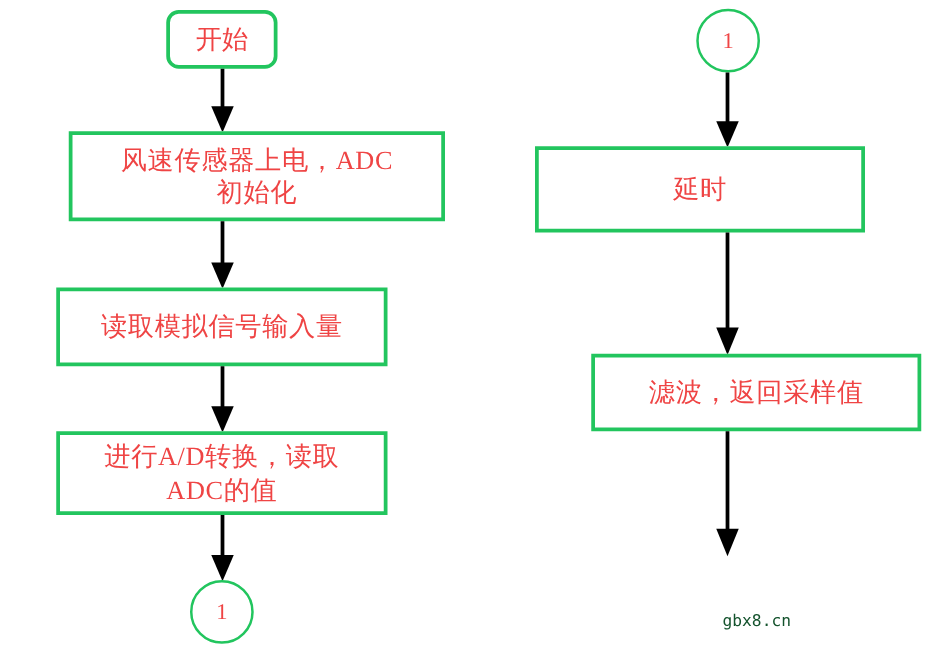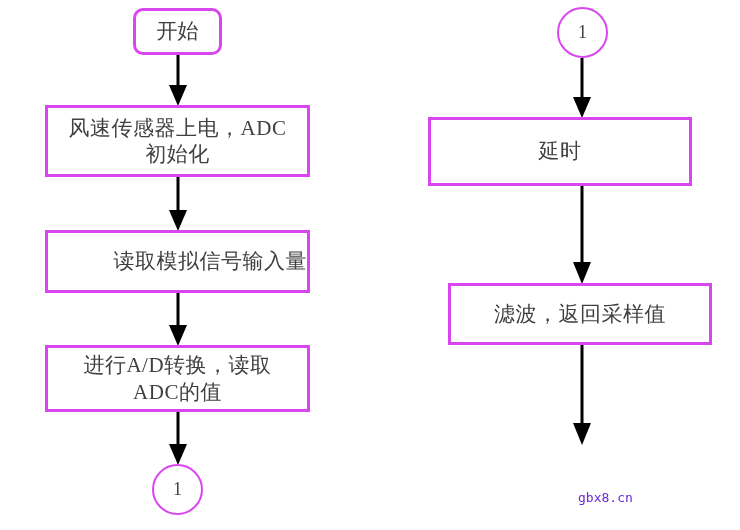--- a/index.html
+++ b/index.html
@@ -12,26 +12,26 @@
     width: 740px;
     height: 530px;
     background: #ffffff;
     overflow: hidden;
     font-family: "Liberation Serif", "DejaVu Serif", serif;
   }
   .node {
     position: absolute;
     box-sizing: border-box;
     background: #ffffff;
-    border: 3px solid #d946ef;
+    border: 3px solid #22c55e;
     display: flex;
     align-items: center;
     justify-content: center;
     text-align: center;
-    color: #404040;
+    color: #ef4444;
     line-height: 1.25;
     white-space: pre-line;
   }
   .terminator {
     border-radius: 10px;
     border-width: 3px;
     font-size: 21px;
   }
   .process {
     border-width: 3px;
@@ -48,54 +48,54 @@
     position: absolute;
   }
   .edge svg {
     display: block;
     overflow: visible;
   }
   .watermark {
     position: absolute;
     font-family: "DejaVu Sans Mono", "Liberation Mono", monospace;
     font-size: 13px;
-    color: #6d28d9;
+    color: #14532d;
     letter-spacing: 0px;
     white-space: nowrap;
   }
 </style>
 </head>
 <body>
 
 <div id="canvas">
 
   <div class="node terminator" style="left:133px; top:8px; width:89px; height:47px;">
     <span>开始</span>
   </div>
 
   <div class="edge" style="left:168px; top:55px;">
     <svg width="20" height="52" viewBox="0 0 20 52">
       <line x1="10" y1="0" x2="10" y2="32" stroke="#000" stroke-width="3"></line>
       <polygon points="1,30 19,30 10,51" fill="#000"></polygon>
     </svg>
   </div>
 
-  <div class="node process" style="left:45px; top:105px; width:265px; height:72px;">
+  <div class="node process" style="left:55px; top:105px; width:301px; height:72px;">
     <span>风速传感器上电，ADC
 初始化</span>
   </div>
 
   <div class="edge" style="left:168px; top:177px;">
     <svg width="20" height="55" viewBox="0 0 20 55">
       <line x1="10" y1="0" x2="10" y2="35" stroke="#000" stroke-width="3"></line>
       <polygon points="1,33 19,33 10,54" fill="#000"></polygon>
     </svg>
   </div>
 
-  <div class="node process" style="left:45px; top:230px; width:265px; height:63px;justify-content:flex-end;">
+  <div class="node process" style="left:45px; top:230px; width:265px; height:63px;">
     <span>读取模拟信号输入量</span>
   </div>
 
   <div class="edge" style="left:168px; top:293px;">
     <svg width="20" height="54" viewBox="0 0 20 54">
       <line x1="10" y1="0" x2="10" y2="34" stroke="#000" stroke-width="3"></line>
       <polygon points="1,32 19,32 10,53" fill="#000"></polygon>
     </svg>
   </div>
 
@@ -130,21 +130,21 @@
     <span>延时</span>
   </div>
 
   <div class="edge" style="left:572px; top:186px;">
     <svg width="20" height="99" viewBox="0 0 20 99">
       <line x1="10" y1="0" x2="10" y2="78" stroke="#000" stroke-width="3"></line>
       <polygon points="1,76 19,76 10,98" fill="#000"></polygon>
     </svg>
   </div>
 
-  <div class="node process" style="left:448px; top:283px; width:264px; height:62px;">
+  <div class="node process" style="left:473px; top:283px; width:264px; height:62px;">
     <span>滤波，返回采样值</span>
   </div>
 
   <div class="edge" style="left:572px; top:345px;">
     <svg width="20" height="101" viewBox="0 0 20 101">
       <line x1="10" y1="0" x2="10" y2="80" stroke="#000" stroke-width="3"></line>
       <polygon points="1,78 19,78 10,100" fill="#000"></polygon>
     </svg>
   </div>
 

